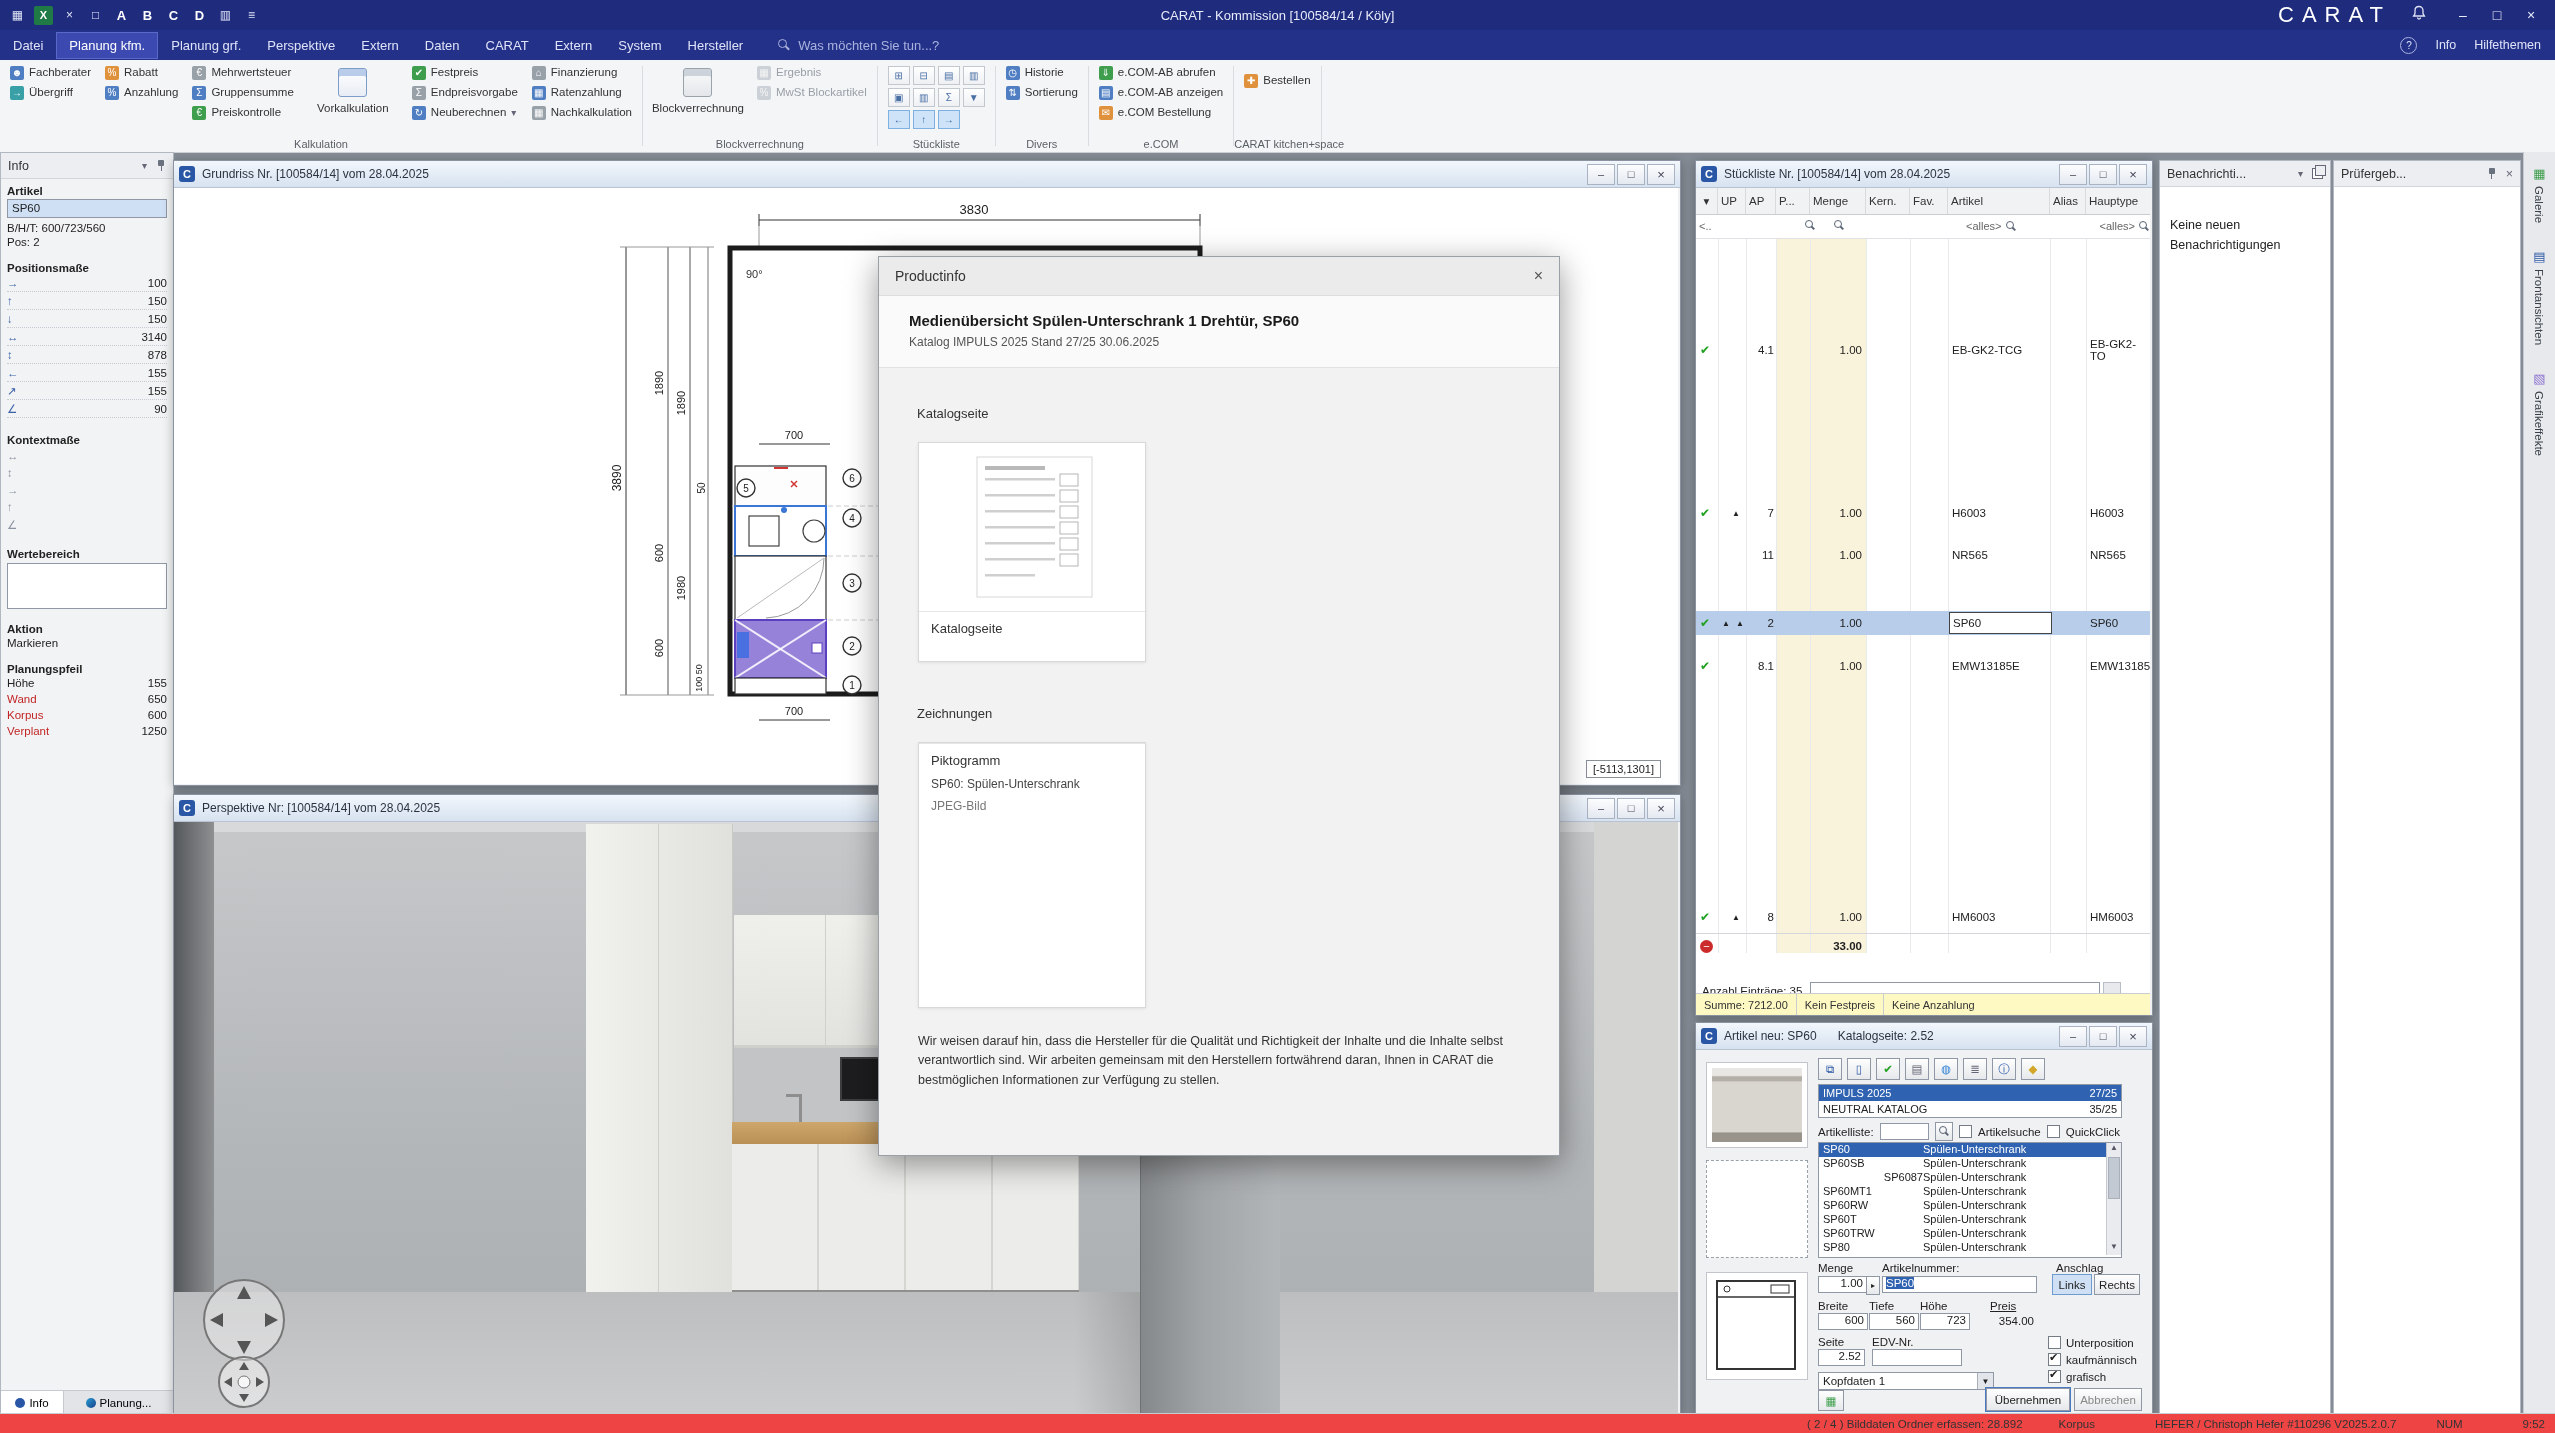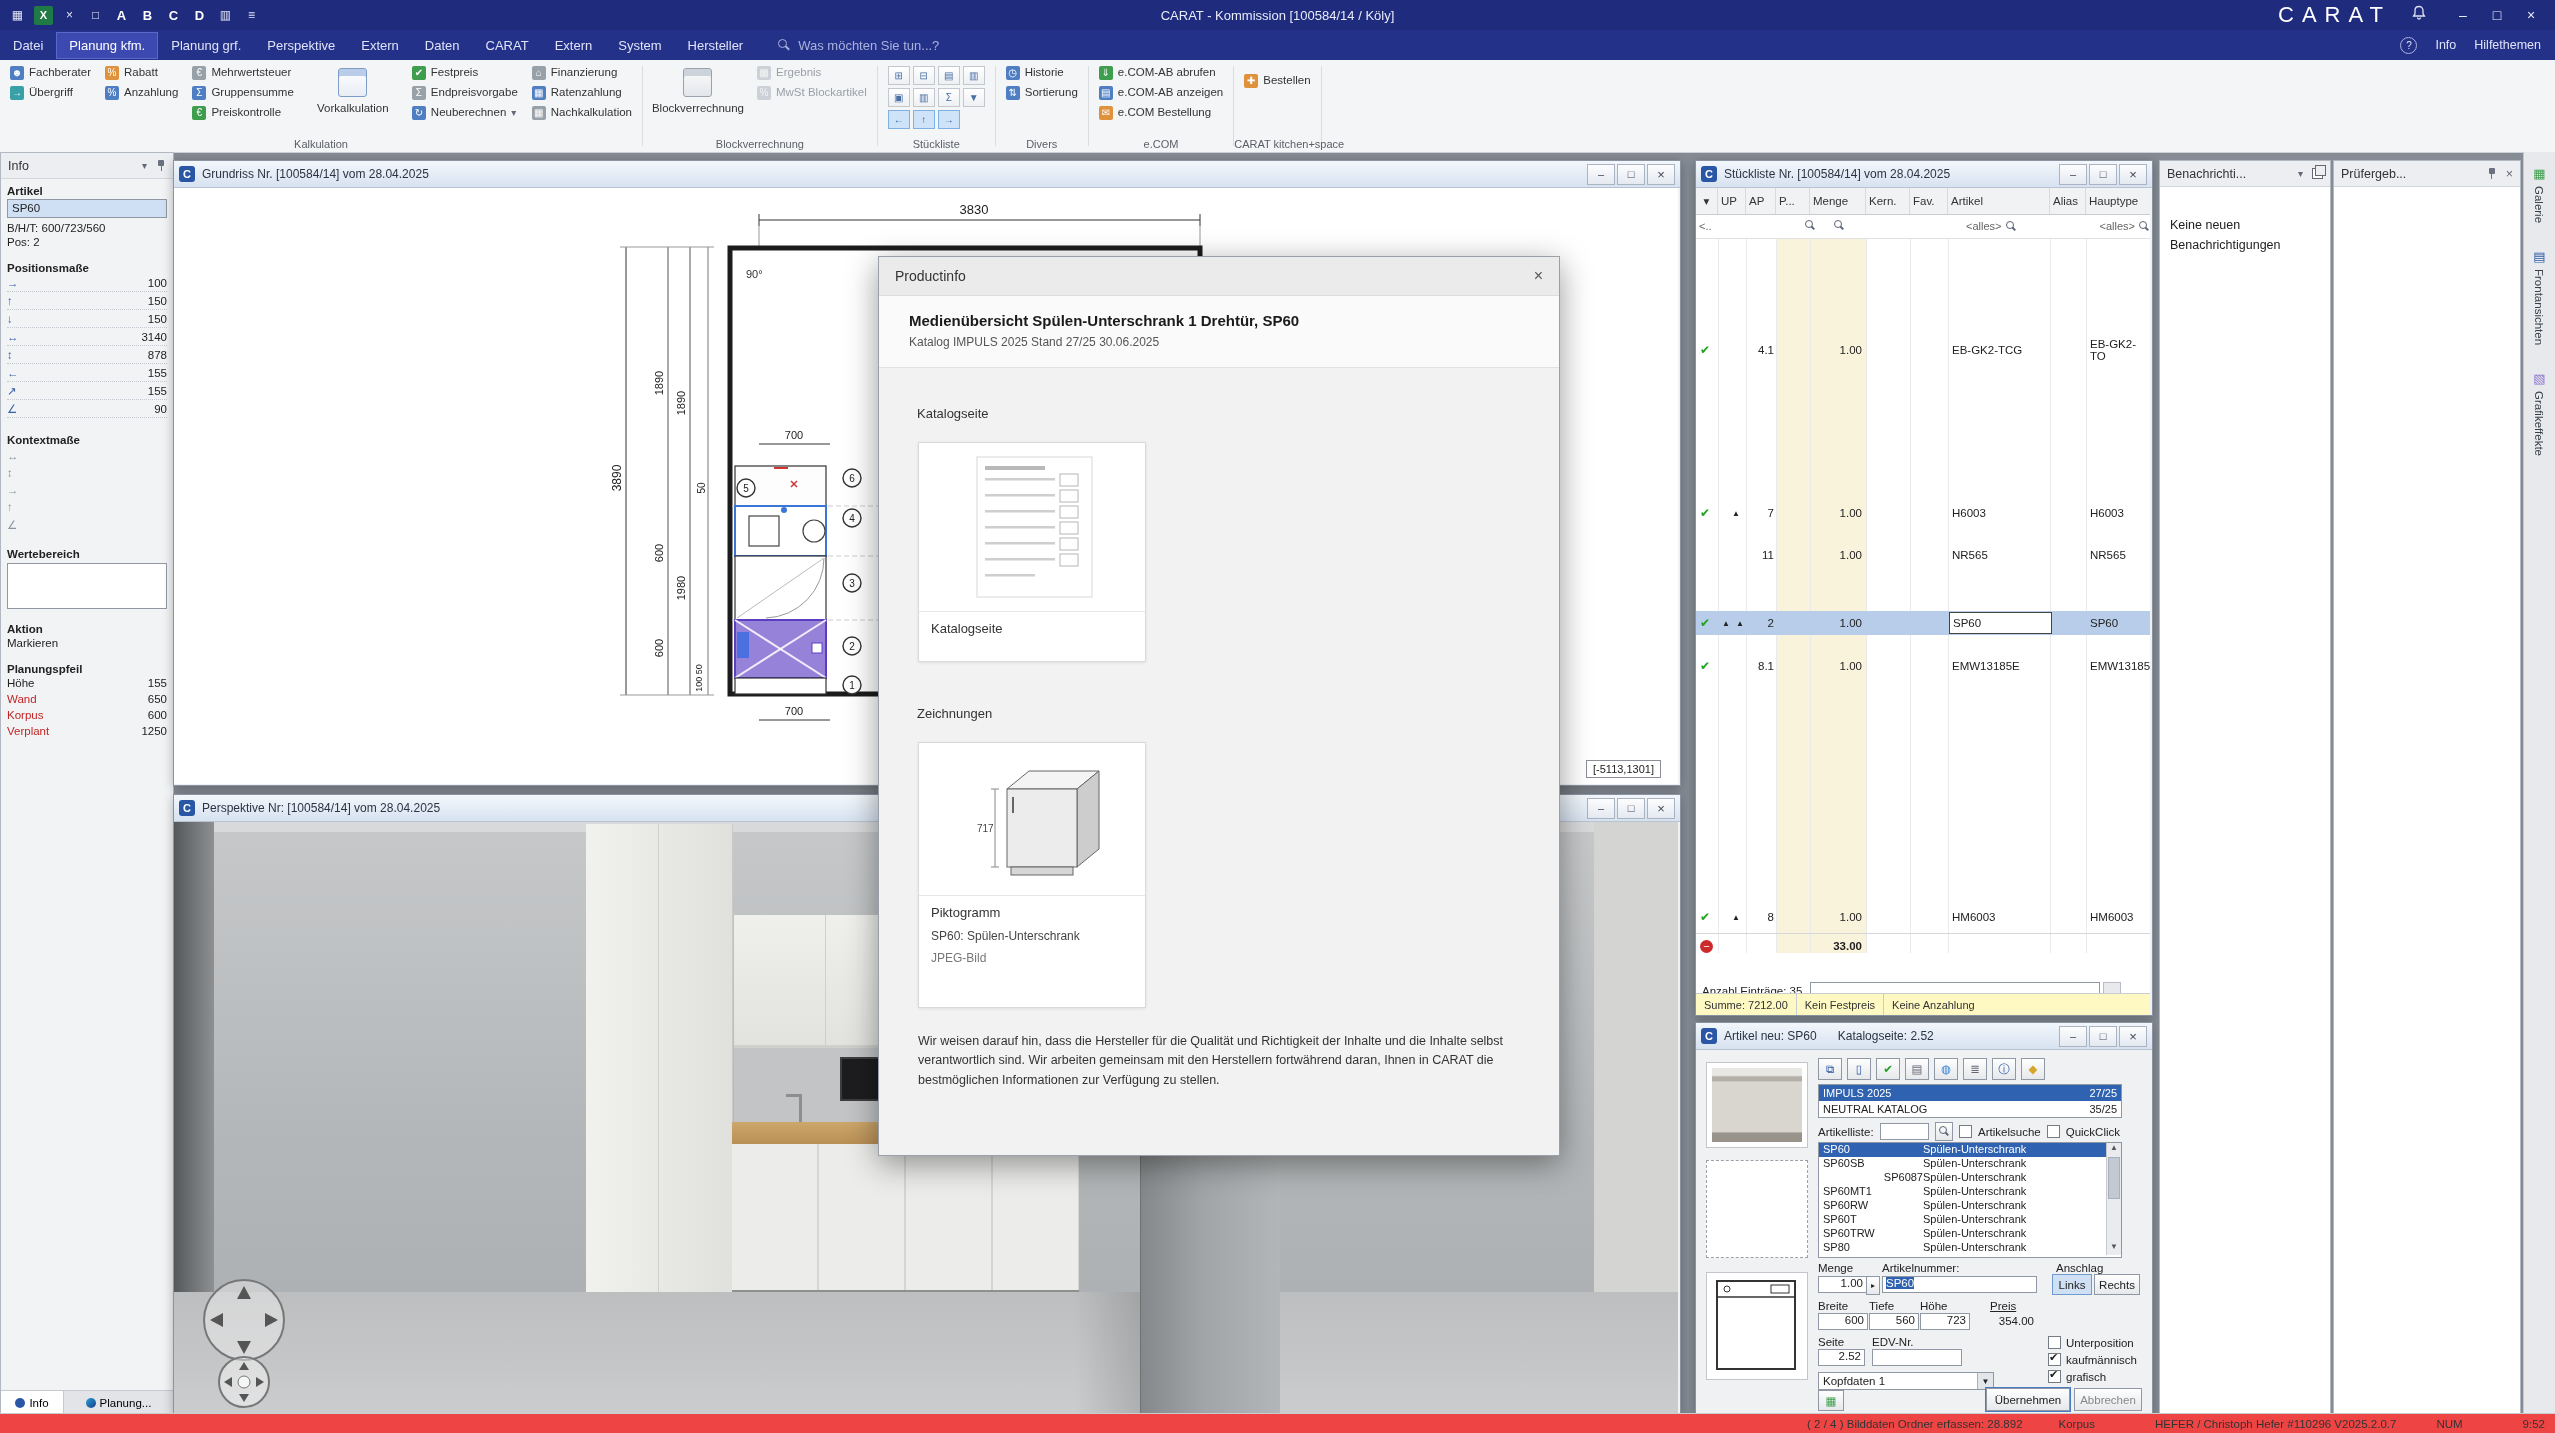--- a/index.html
+++ b/index.html
@@ -877,33 +877,20 @@
               <rect x="118" y="86" width="18" height="12" fill="none" stroke="#b5b5b5"></rect>
             <rect x="43" y="106" width="70" height="2.5" fill="#cfcfcf"></rect>
               <rect x="118" y="102" width="18" height="12" fill="none" stroke="#b5b5b5"></rect>
             <rect x="43" y="122" width="50" height="2.5" fill="#cfcfcf"></rect>
           </svg>
         </div>
         <div class="card-cap">Katalogseite</div>
       </div>
       <div style="position:absolute;left:38px;top:338px;font-size:13px;color:#333;">Zeichnungen</div>
       <div class="card" style="left:39px;top:374px;height:264px;">
-        <div style="height:152px;display:flex;align-items:center;justify-content:center;">
-          <svg width="190" height="140" viewBox="0 0 190 140">
-            <polygon points="70,40 140,40 162,22 92,22" fill="#f4f4f4" stroke="#666"></polygon>
-            <polygon points="140,40 162,22 162,100 140,118" fill="#cdcdcd" stroke="#666"></polygon>
-            <rect x="70" y="40" width="70" height="78" fill="#ececec" stroke="#666"></rect>
-            <line x1="76" y1="48" x2="76" y2="64" stroke="#666" stroke-width="2"></line>
-            <rect x="74" y="118" width="62" height="8" fill="#d6d6d6" stroke="#666"></rect>
-            <line x1="58" y1="40" x2="58" y2="118" stroke="#888"></line>
-            <line x1="54" y1="40" x2="62" y2="40" stroke="#888"></line>
-            <line x1="54" y1="118" x2="62" y2="118" stroke="#888"></line>
-            <text x="40" y="83" font-size="10" fill="#444">717</text>
-          </svg>
-        </div>
         <div class="card-cap" style="border-top:1px solid #e6e6e6;">Piktogramm</div>
         <div style="padding:0 12px 4px;font-size:12px;color:#444;">SP60: Spülen-Unterschrank</div>
         <div style="padding:4px 12px 10px;font-size:12px;color:#777;">JPEG-Bild</div>
       </div>
       <div style="position:absolute;left:39px;top:664px;width:604px;font-size:12.5px;color:#333;line-height:1.55;">Wir weisen darauf hin, dass die Hersteller für die Qualität und Richtigkeit der Inhalte und die Inhalte selbst verantwortlich sind. Wir arbeiten gemeinsam mit den Herstellern fortwährend daran, Ihnen in CARAT die bestmöglichen Informationen zur Verfügung zu stellen.</div>
     </div>
   </div>
 
   <div class="sbar">
     <span style="flex:1;"></span>

